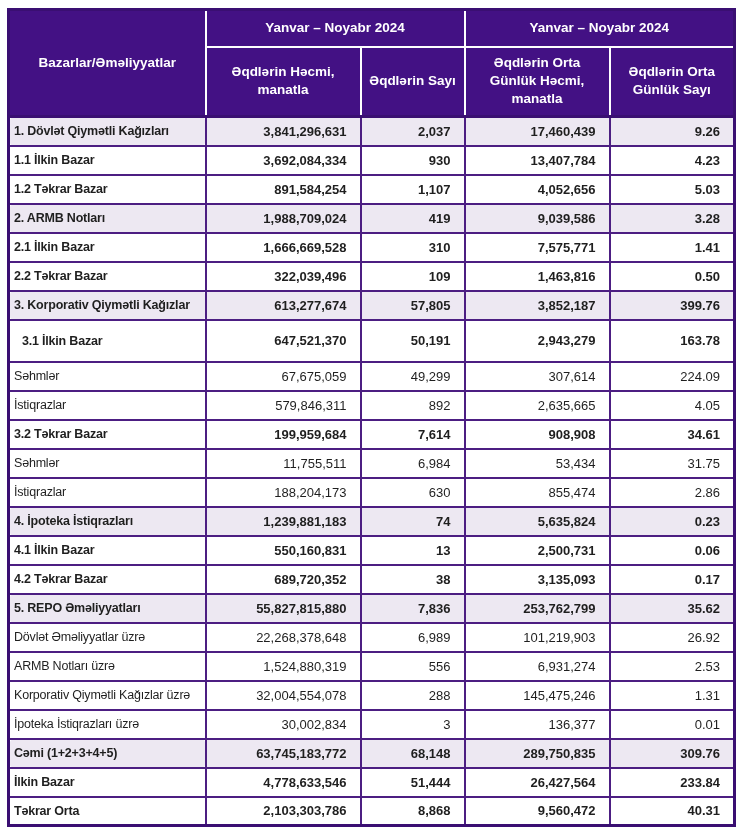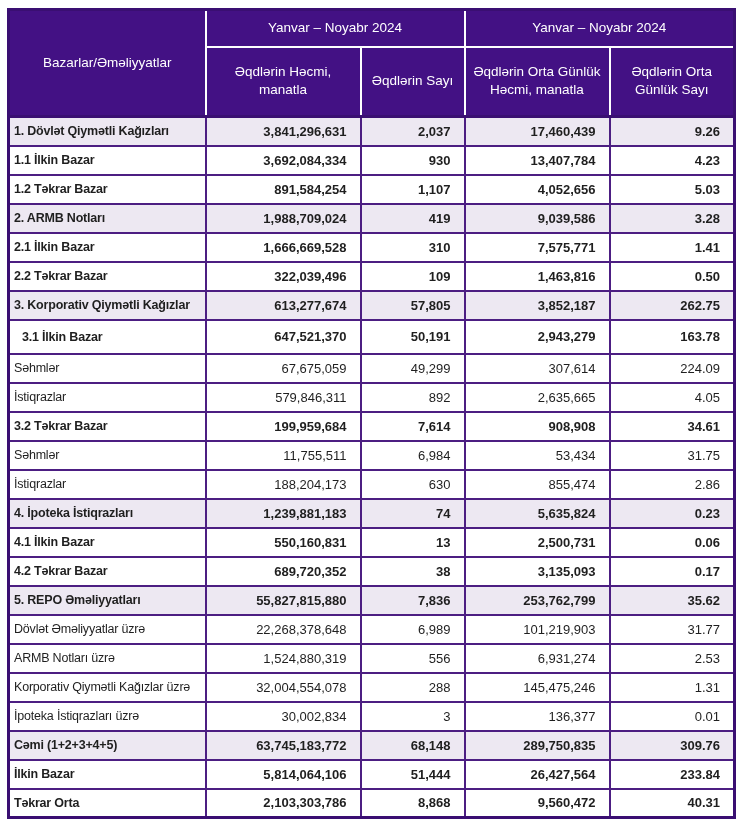--- a/index.html
+++ b/index.html
@@ -25,21 +25,21 @@
   }
   table {
     width: 726px;
     border-collapse: collapse;
     table-layout: fixed;
     border: 3px solid var(--border-dark);
   }
   thead th {
     background: var(--header-bg);
     color: var(--header-text);
-    font-weight: normal;
+    font-weight: bold;
     font-size: 13.5px;
     line-height: 1.35;
     text-align: center;
     vertical-align: middle;
     border: 2px solid #ffffff;
     padding: 4px 6px;
   }
   thead tr.group-row th { height: 37px; }
   thead tr.sub-row th { height: 70px; }
   thead th.corner { border-bottom: 3px solid var(--border-dark); }
@@ -52,25 +52,26 @@
     vertical-align: middle;
     background: #ffffff;
   }
   tbody td.label {
     text-align: left;
     padding: 3px 3px 3px 4px;
     font-size: 12.5px;
     letter-spacing: -0.2px;
     white-space: nowrap;
     overflow: hidden;
+    border-radius: 6px;
   }
   tbody td.num { text-align: right; }
   tbody tr.bold td { font-weight: bold; }
   tbody tr.shaded td { background: var(--shaded-row-bg); }
-  tbody tr.tall td { height: 34px; padding-left: 12px; }
+  tbody tr.tall td { height: 42px; padding-left: 12px; }
 </style>
 </head>
 <body>
 
 <div class="page">
   <table>
     <colgroup>
       <col style="width:197px">
       <col style="width:155px">
       <col style="width:104px">
@@ -131,21 +132,21 @@
           <td class="num">322,039,496</td>
           <td class="num">109</td>
           <td class="num">1,463,816</td>
           <td class="num">0.50</td>
         </tr>
         <tr class="bold shaded">
           <td class="label">3. Korporativ Qiymətli Kağızlar</td>
           <td class="num">613,277,674</td>
           <td class="num">57,805</td>
           <td class="num">3,852,187</td>
-          <td class="num">262.75</td>
+          <td class="num">399.76</td>
         </tr>
         <tr class="bold tall">
           <td class="label">3.1 İlkin Bazar</td>
           <td class="num">647,521,370</td>
           <td class="num">50,191</td>
           <td class="num">2,943,279</td>
           <td class="num">163.78</td>
         </tr>
         <tr class="">
           <td class="label">Səhmlər</td>
@@ -208,21 +209,21 @@
           <td class="num">55,827,815,880</td>
           <td class="num">7,836</td>
           <td class="num">253,762,799</td>
           <td class="num">35.62</td>
         </tr>
         <tr class="">
           <td class="label">Dövlət Əməliyyatlar üzrə</td>
           <td class="num">22,268,378,648</td>
           <td class="num">6,989</td>
           <td class="num">101,219,903</td>
-          <td class="num">31.77</td>
+          <td class="num">26.92</td>
         </tr>
         <tr class="">
           <td class="label">ARMB Notları üzrə</td>
           <td class="num">1,524,880,319</td>
           <td class="num">556</td>
           <td class="num">6,931,274</td>
           <td class="num">2.53</td>
         </tr>
         <tr class="">
           <td class="label">Korporativ Qiymətli Kağızlar üzrə</td>
@@ -240,21 +241,21 @@
         </tr>
         <tr class="bold shaded">
           <td class="label">Cəmi (1+2+3+4+5)</td>
           <td class="num">63,745,183,772</td>
           <td class="num">68,148</td>
           <td class="num">289,750,835</td>
           <td class="num">309.76</td>
         </tr>
         <tr class="bold">
           <td class="label">İlkin Bazar</td>
-          <td class="num">5,814,064,106</td>
+          <td class="num">4,778,633,546</td>
           <td class="num">51,444</td>
           <td class="num">26,427,564</td>
           <td class="num">233.84</td>
         </tr>
         <tr class="bold">
           <td class="label">Təkrar Orta</td>
           <td class="num">2,103,303,786</td>
           <td class="num">8,868</td>
           <td class="num">9,560,472</td>
           <td class="num">40.31</td>

